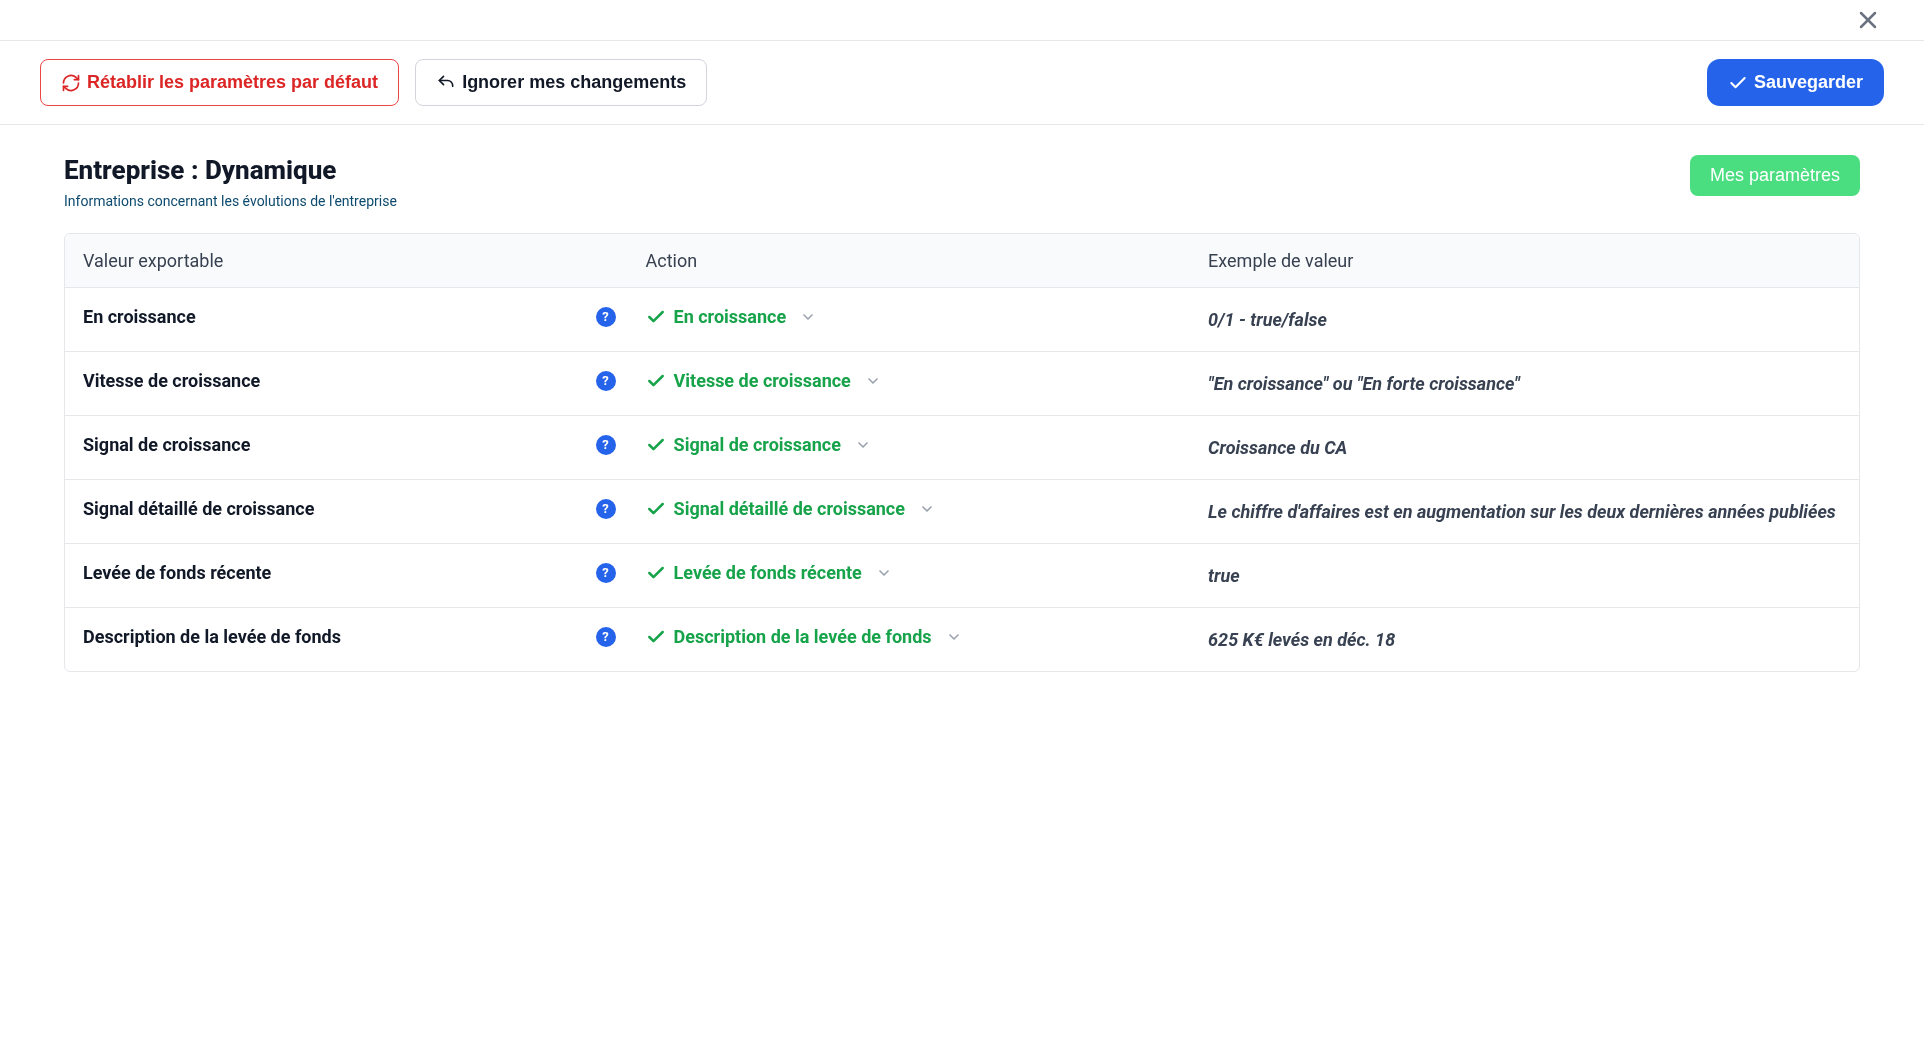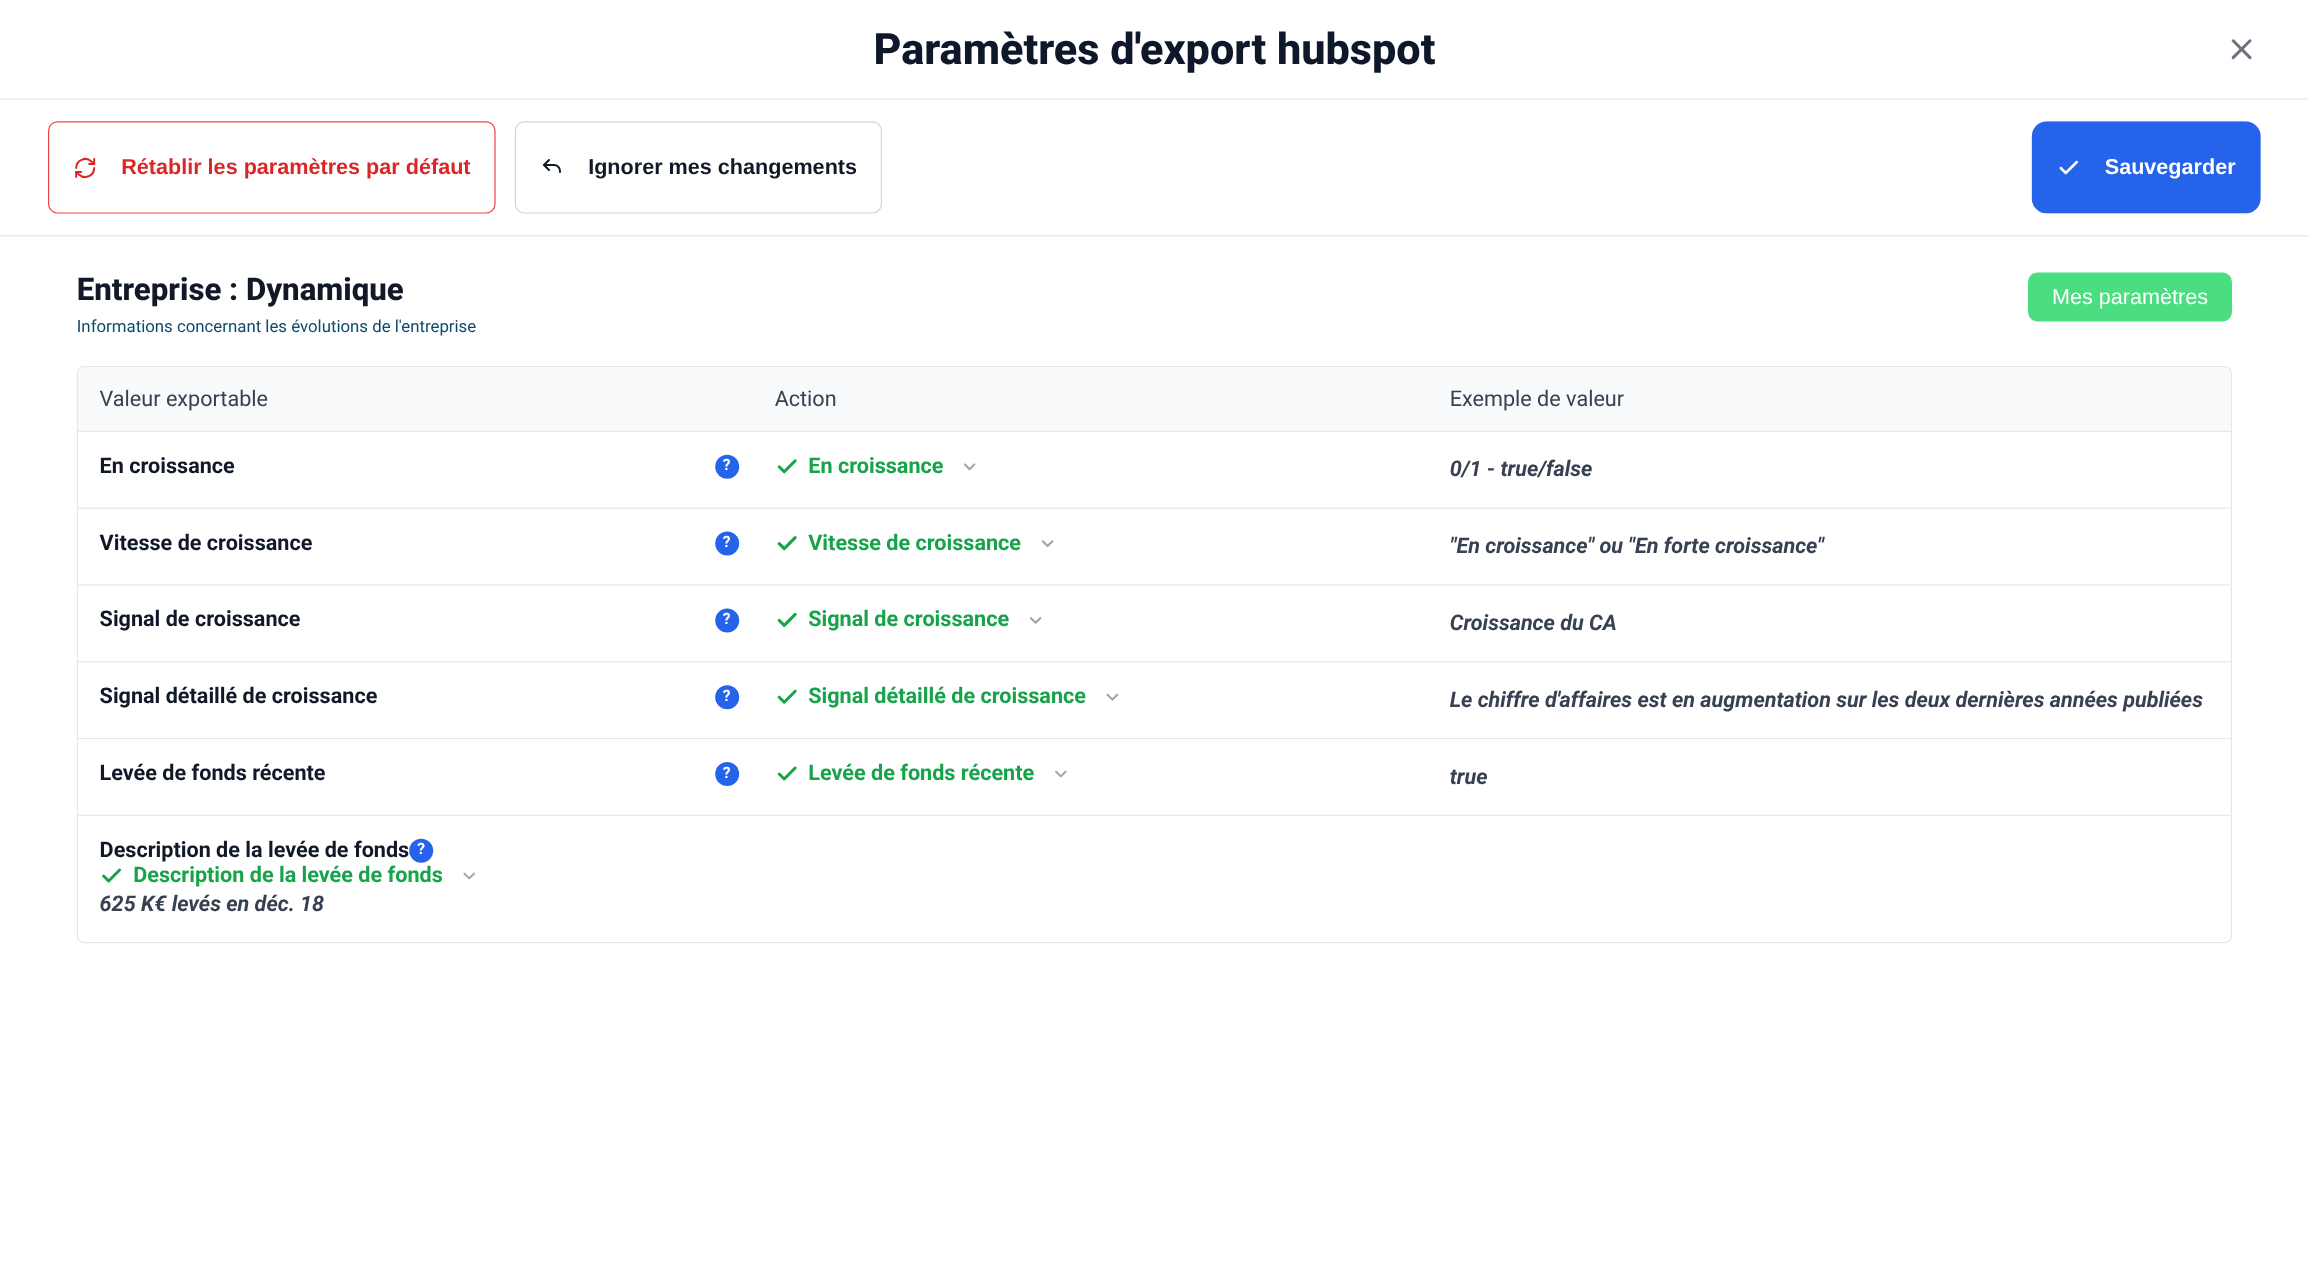--- a/index.html
+++ b/index.html
@@ -42,22 +42,22 @@
     .toolbar {
       display: flex;
       align-items: center;
       padding: 18px 40px;
       gap: 16px;
       border-bottom: 1px solid #e5e7eb;
     }
     .btn {
       display: inline-flex;
       align-items: center;
-      gap: 20px;
-      padding: 27px 20px;
+      gap: 6px;
+      padding: 12px 20px;
       border-radius: 8px;
       font-size: 18px;
       font-weight: 600;
       cursor: pointer;
       border: 1px solid transparent;
       background: #fff;
     }
     .btn-reset {
       border-color: #ef4444;
       color: #dc2626;
@@ -136,21 +136,20 @@
       font-weight: 400;
     }
     .table-row {
       display: flex;
       padding: 18px 18px;
       border-bottom: 1px solid #e5e7eb;
       align-items: flex-start;
     }
     .table-row:last-child {
       border-bottom: none;
-      flex-direction: column;
     }
     .row-name {
       font-size: 18px;
       font-weight: 700;
       color: #111827;
     }
     .help-icon {
       width: 20px;
       height: 20px;
       background: #2563eb;
@@ -186,21 +185,20 @@
       font-weight: bold;
     }
     svg {
       flex-shrink: 0;
     }
   </style>
 </head>
 <body>
 
 <div class="header">
-  <h1>Paramètres d'export hubspot</h1>
   <button class="close-btn">
     <svg width="24" height="24" viewBox="0 0 24 24" fill="none" stroke="currentColor" stroke-width="2.5" stroke-linecap="round">
       <line x1="5" y1="5" x2="19" y2="19"></line>
       <line x1="19" y1="5" x2="5" y2="19"></line>
     </svg>
   </button>
 </div>
 
 <div class="toolbar">
   <button class="btn btn-reset">

